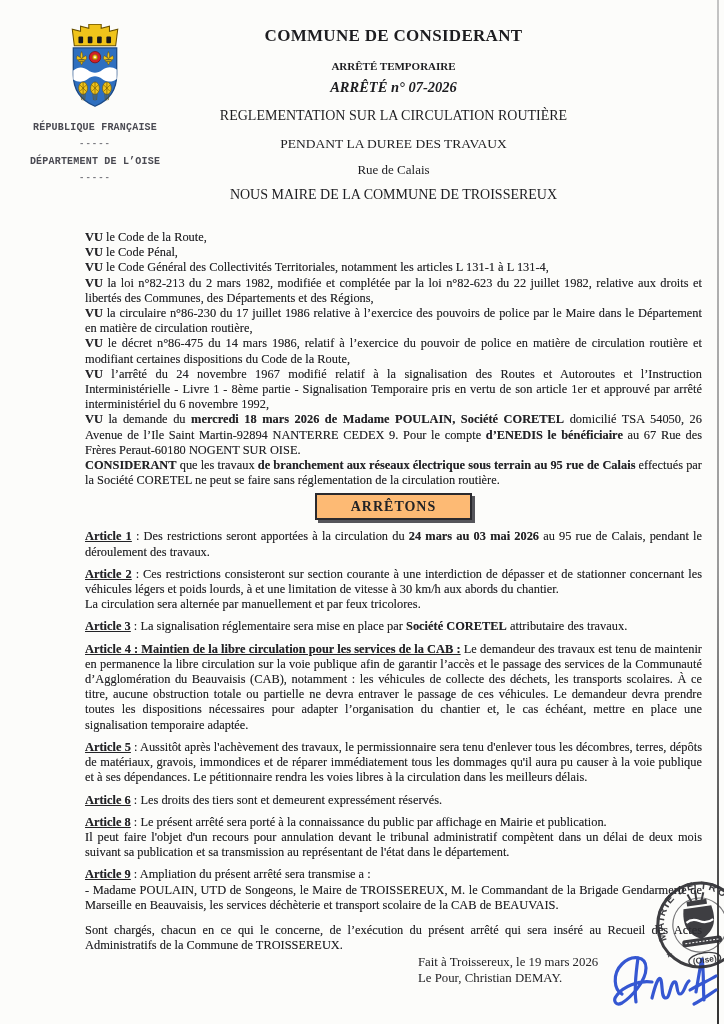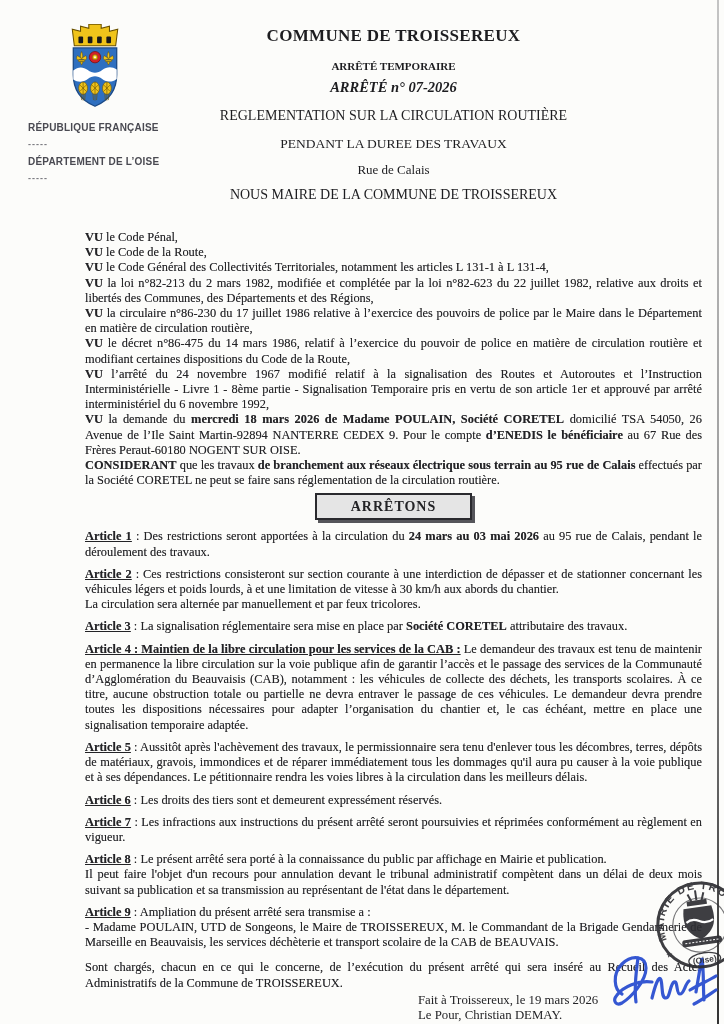--- a/index.html
+++ b/index.html
@@ -5,22 +5,22 @@
   html,body{margin:0;padding:0;background:#e8e8e8;}
   .page{
     position:relative; width:724px; height:1024px; overflow:hidden;
     background:#fcfcfa; color:#232326;
     font-family:"Liberation Serif","DejaVu Serif",serif;
   }
   
   .scan-edge{position:absolute; top:0; bottom:0; right:5px; width:2px;
     background:linear-gradient(to bottom,#c4c4c4,#9a9a9a 55%,#5a5a5a 80%,#333);}
   
-  .masthead{position:absolute; left:28px; top:24px; width:134px; 
-    font-family:Liberation Sans, sans-serif;}
+  .masthead{position:absolute; left:28px; top:24px; width:134px; text-align:center;
+    font-family:Liberation Mono, monospace;}
   .masthead svg{display:block; margin:0 auto 12px;}
   .mh-label{font-size:10px; font-weight:700; color:#4a4a52; letter-spacing:.2px; line-height:12px;}
   .mh-sep{font-size:9px; font-weight:700; color:#7a7a80; line-height:9px; margin:6px 0 7px; letter-spacing:1px;}
   
   .content{position:absolute; left:85px; right:22px; top:0;}
   .hdr{text-align:center; color:#1d1d20;}
   .hdr .commune{font-size:17px; font-weight:700; letter-spacing:.3px; line-height:19px; margin:26px 0 0;}
   .hdr .t1{font-size:11px; font-weight:700; line-height:16px; margin:13px 0 0;font-family:Liberation Serif, serif;}
   .hdr .t2{font-size:14.5px; font-weight:700; line-height:16px; margin:5px;font-style:italic;}
   .hdr .s1{font-size:14px; line-height:15.5px; margin:13px 0 12px;}
@@ -29,21 +29,21 @@
   .hdr .nous{font-size:14px; line-height:16px; margin:10px 0 27px;}
   
   .p{margin:0; text-align:justify; font-size:12.4px; line-height:15.2px;
      text-shadow:0 0 .4px rgba(45,45,50,.45);}
   .gap{margin-top:7px;}
   .b{font-weight:700;}
   .u{text-decoration:underline;}
   
   .arretons-wrap{text-align:center; margin:5px 0 9px;}
   .arretons-box{display:inline-block; border:2px solid #2a2a2e; box-shadow:3px 3px 0 #55555a;
-    padding:2px 34px 3px; background:#e5e5e5;}
+    padding:2px 34px 3px; background:#fdba74;}
   .arretons-box span{font-weight:700; font-size:14px; letter-spacing:1px;}
   
   .fait{margin:2px 0 0 333px; font-size:12.8px; line-height:15.6px;}
   
   .signature{position:absolute; left:608px; top:946px;}
   .stamp{position:absolute; left:640px; top:866px; transform:rotate(-8deg); opacity:.92;}
   .stamp text{font-family:"Liberation Sans","DejaVu Sans",sans-serif;}
 </style>
 </head>
 <body>
@@ -107,31 +107,31 @@
       </g>
     </svg>
     <div class="mh-label">RÉPUBLIQUE FRANÇAISE</div>
     <div class="mh-sep">-----</div>
     <div class="mh-label">DÉPARTEMENT DE L’OISE</div>
     <div class="mh-sep">-----</div>
   </aside>
 
   <main class="content">
     <header class="hdr">
-      <div class="commune">COMMUNE DE TROISSEREUX</div>
+      <div class="commune">COMMUNE DE CONSIDERANT</div>
       <div class="t1">ARRÊTÉ TEMPORAIRE</div>
       <div class="t2">ARRÊTÉ n° 07-2026</div>
       <div class="s1">REGLEMENTATION SUR LA CIRCULATION ROUTIÈRE</div>
       <div class="s2">PENDANT LA DUREE DES TRAVAUX</div>
       <div class="street">Rue de Calais</div>
       <div class="nous">NOUS MAIRE DE LA COMMUNE DE TROISSEREUX</div>
     </header>
 
+    <p class="p"><span class="b">VU</span><span> le Code de la Route,</span></p>
     <p class="p"><span class="b">VU</span><span> le Code Pénal,</span></p>
-    <p class="p"><span class="b">VU</span><span> le Code de la Route,</span></p>
     <p class="p"><span class="b">VU</span><span> le Code Général des Collectivités Territoriales, notamment les articles L 131-1 à L 131-4,</span></p>
     <p class="p"><span class="b">VU</span><span> la loi n°82-213 du 2 mars 1982, modifiée et complétée par la loi n°82-623 du 22 juillet 1982, relative aux droits et libertés des Communes, des Départements et des Régions,</span></p>
     <p class="p"><span class="b">VU</span><span> la circulaire n°86-230 du 17 juillet 1986 relative à l’exercice des pouvoirs de police par le Maire dans le Département en matière de circulation routière,</span></p>
     <p class="p"><span class="b">VU</span><span> le décret n°86-475 du 14 mars 1986, relatif à l’exercice du pouvoir de police en matière de circulation routière et modifiant certaines dispositions du Code de la Route,</span></p>
     <p class="p"><span class="b">VU</span><span> l’arrêté du 24 novembre 1967 modifié relatif à la signalisation des Routes et Autoroutes et l’Instruction Interministérielle - Livre 1 - 8ème partie - Signalisation Temporaire pris en vertu de son article 1er et approuvé par arrêté interministériel du 6 novembre 1992,</span></p>
     <p class="p"><span class="b">VU</span><span> la demande du </span><span class="b">mercredi 18 mars 2026 de Madame POULAIN, Société CORETEL</span><span> domicilié TSA 54050, 26 Avenue de l’Ile Saint Martin-92894 NANTERRE CEDEX 9. Pour le compte </span><span class="b">d’ENEDIS le bénéficiaire</span><span> au 67 Rue des Frères Peraut-60180 NOGENT SUR OISE.</span></p>
     <p class="p"><span class="b">CONSIDERANT</span><span> que les travaux </span><span class="b">de branchement aux réseaux électrique sous terrain au 95 rue de Calais</span><span> effectués par la Société CORETEL ne peut se faire sans réglementation de la circulation routière.</span></p>
 
     <div class="arretons-wrap">
       <div class="arretons-box">
@@ -139,21 +139,20 @@
       </div>
     </div>
 
     <p class="p"><span class="b u">Article 1</span><span> : Des restrictions seront apportées à la circulation du </span><span class="b">24 mars au 03 mai 2026</span><span> au 95 rue de Calais, pendant le déroulement des travaux.</span></p>
     <p class="p gap"><span class="b u">Article 2</span><span> : Ces restrictions consisteront sur section courante à une interdiction de dépasser et de stationner concernant les véhicules légers et poids lourds, à et une limitation de vitesse à 30 km/h aux abords du chantier.</span></p>
     <p class="p"><span>La circulation sera alternée par manuellement et par feux tricolores.</span></p>
     <p class="p gap"><span class="b u">Article 3</span><span> : La signalisation réglementaire sera mise en place par </span><span class="b">Société CORETEL</span><span> attributaire des travaux.</span></p>
     <p class="p gap"><span class="b u">Article 4 : Maintien de la libre circulation pour les services de la CAB :</span><span> Le demandeur des travaux est tenu de maintenir en permanence la libre circulation sur la voie publique afin de garantir l’accès et le passage des services de la Communauté d’Agglomération du Beauvaisis (CAB), notamment : les véhicules de collecte des déchets, les transports scolaires. À ce titre, aucune obstruction totale ou partielle ne devra entraver le passage de ces véhicules. Le demandeur devra prendre toutes les dispositions nécessaires pour adapter l’organisation du chantier et, le cas échéant, mettre en place une signalisation temporaire adaptée.</span></p>
     <p class="p gap"><span class="b u">Article 5</span><span> : Aussitôt après l'achèvement des travaux, le permissionnaire sera tenu d'enlever tous les décombres, terres, dépôts de matériaux, gravois, immondices et de réparer immédiatement tous les dommages qu'il aura pu causer à la voie publique et à ses dépendances. Le pétitionnaire rendra les voies libres à la circulation dans les meilleurs délais.</span></p>
     <p class="p gap"><span class="b u">Article 6</span><span> : Les droits des tiers sont et demeurent expressément réservés.</span></p>
-    <p class="p gap"><span class="b u">Article 7</span><span> : Les infractions aux instructions du présent arrêté seront poursuivies et réprimées conformément au règlement en vigueur.</span></p>
     <p class="p gap"><span class="b u">Article 8</span><span> : Le présent arrêté sera porté à la connaissance du public par affichage en Mairie et publication.</span></p>
     <p class="p"><span>Il peut faire l'objet d'un recours pour annulation devant le tribunal administratif compètent dans un délai de deux mois suivant sa publication et sa transmission au représentant de l'état dans le département.</span></p>
     <p class="p gap"><span class="b u">Article 9</span><span> : Ampliation du présent arrêté sera transmise a :</span></p>
     <p class="p"><span>- Madame POULAIN, UTD de Songeons, le Maire de TROISSEREUX, M. le Commandant de la Brigade Gendarmerie de Marseille en Beauvaisis, les services déchèterie et transport scolaire de la CAB de BEAUVAIS.</span></p>
 
     <p class="p" style="margin-top:10px;"><span>Sont chargés, chacun en ce qui le concerne, de l’exécution du présent arrêté qui sera inséré au Recueil des Actes Administratifs de la Commune de TROISSEREUX.</span></p>
 
     <div class="fait">
       <div>Fait à Troissereux, le 19 mars 2026</div>
       <div>Le Pour, Christian DEMAY.</div>

